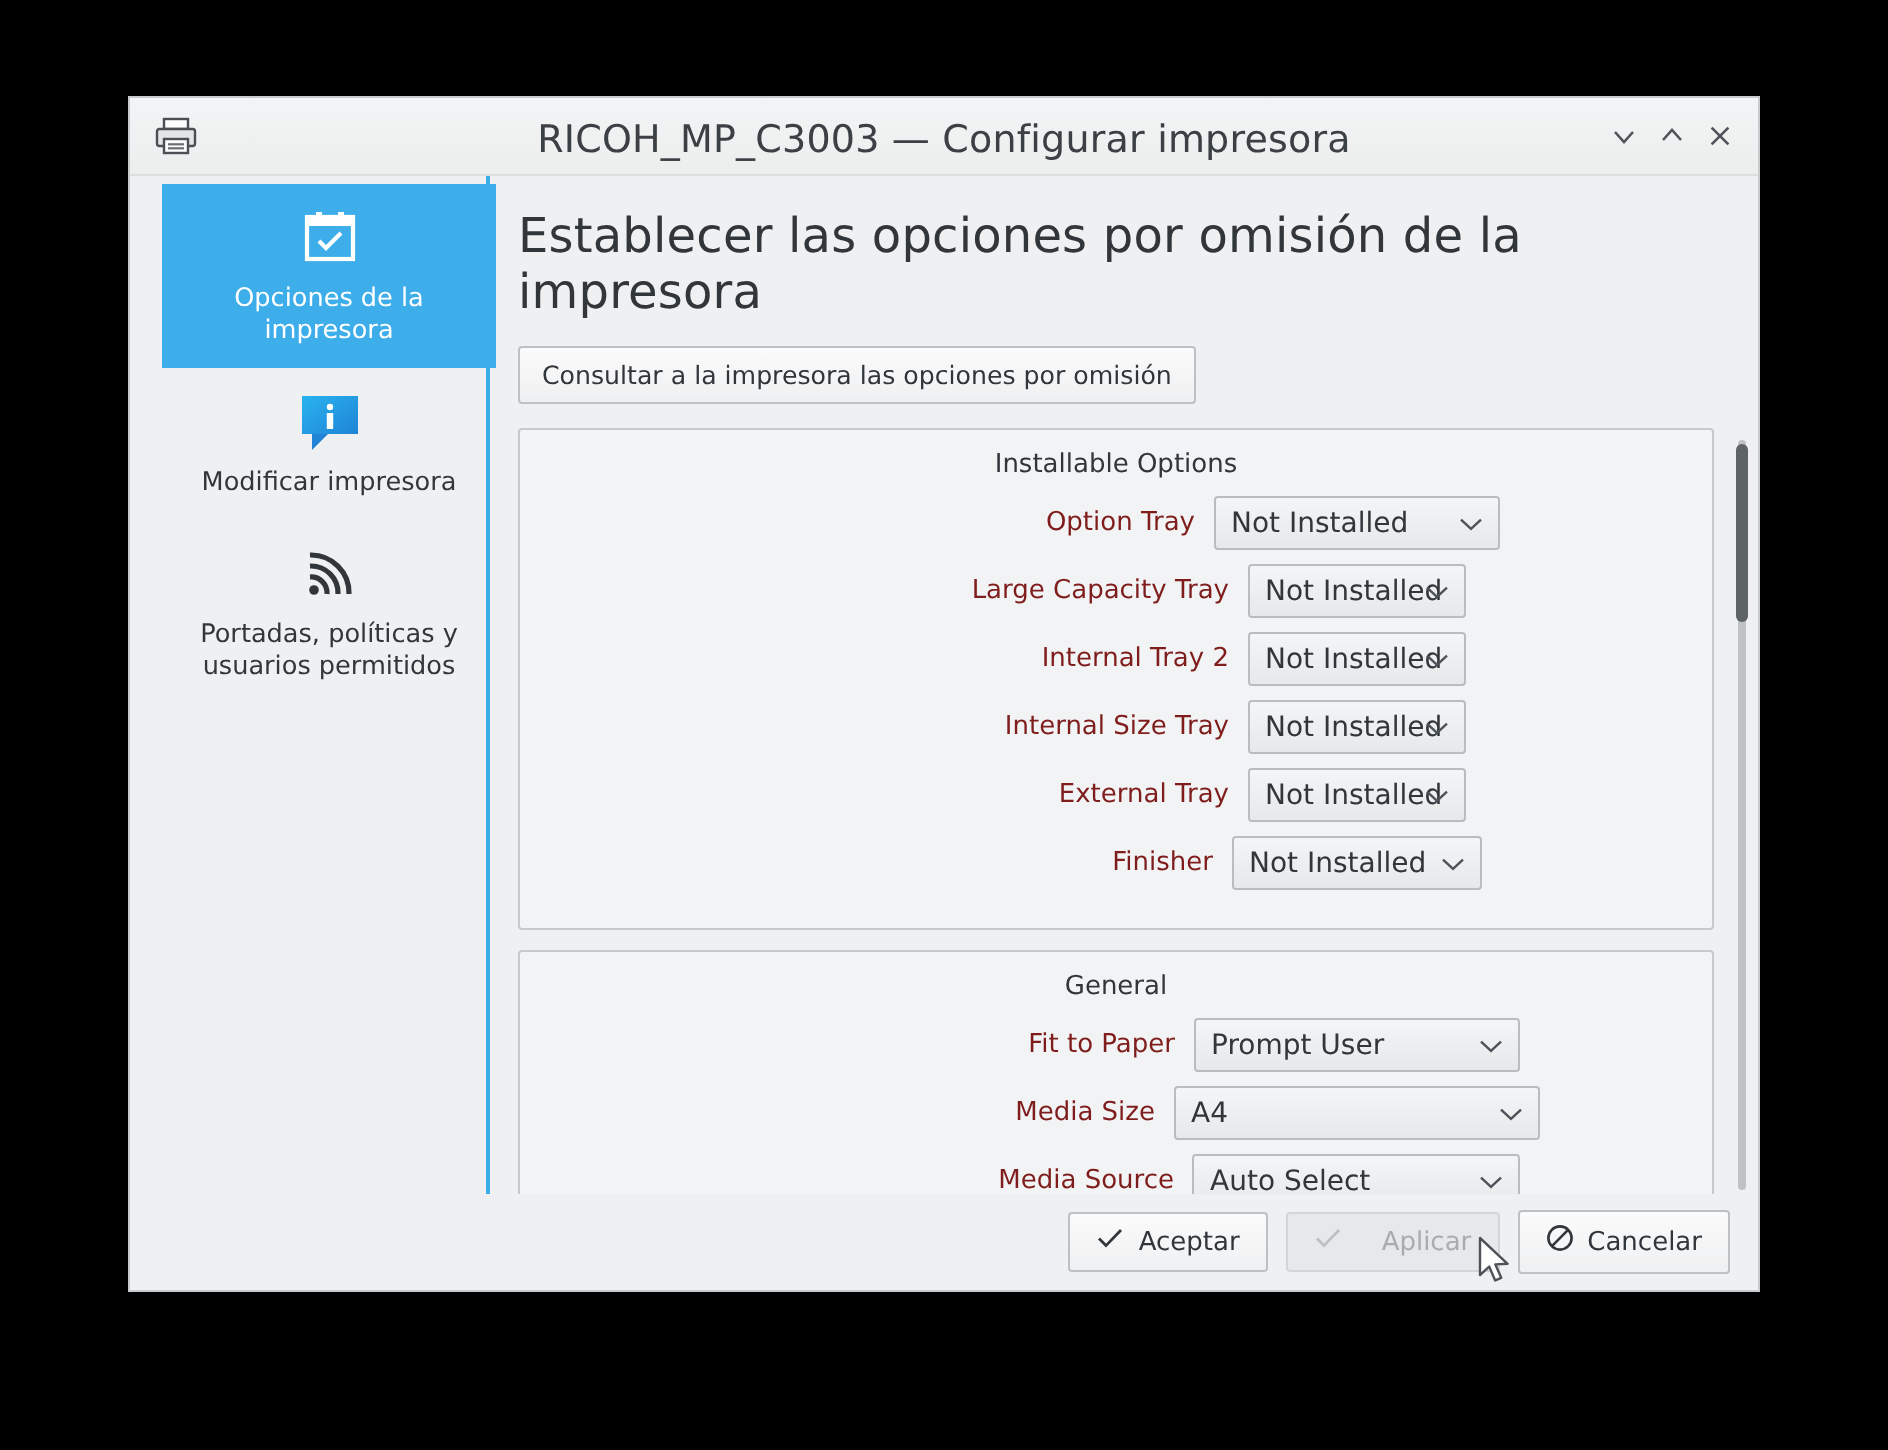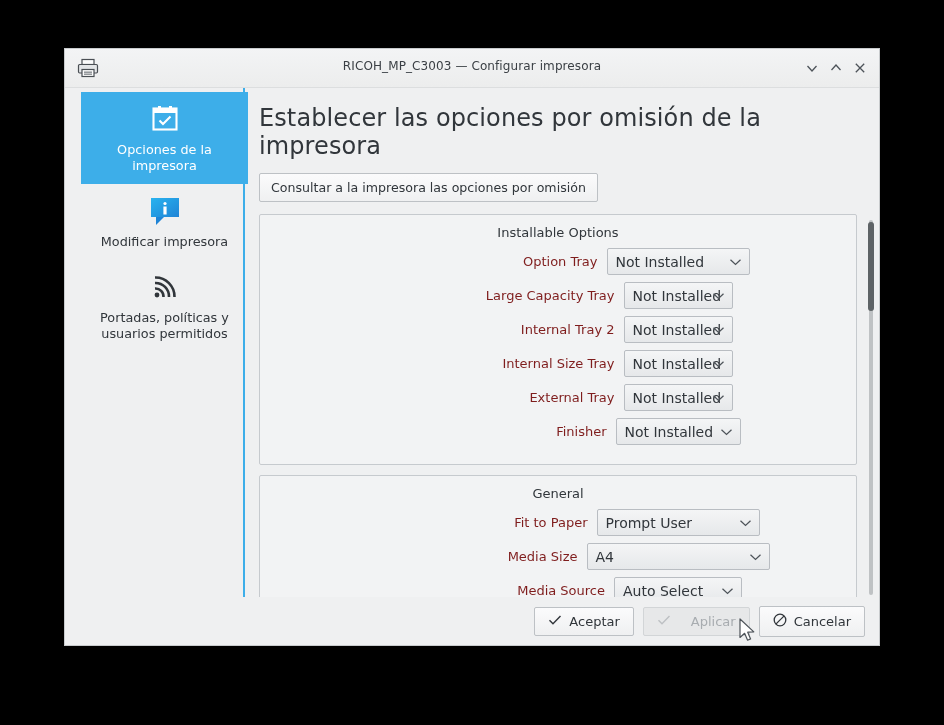--- a/index.html
+++ b/index.html
@@ -14,21 +14,21 @@
   }
   
   #titlebar{
     height:38px;flex:0 0 38px;position:relative;
     background:linear-gradient(180deg,#f3f4f5 0%,#eceded 100%);
     border-bottom:1px solid #dcdedf;
   }
   #printer-icon{position:absolute;left:12px;top:9px;width:22px;height:20px;}
   #title-text{
     position:absolute;left:0;right:0;top:10px;text-align:center;
-    font-size:12px;color:#3b4045;letter-spacing:.1px;
+    font-size:19px;color:#3b4045;letter-spacing:.1px;
   }
   .wbtn{
     position:absolute;top:10px;width:18px;height:18px;cursor:default;
   }
   .wbtn svg{display:block;}
   #btn-min{right:58px;} #btn-max{right:34px;} #btn-close{right:10px;}
   
   #body{flex:1 1 auto;display:flex;min-height:0;position:relative;}
   
   #sidebar{
@@ -314,21 +314,21 @@
                 <span class="carrow">
                   <svg width="13" height="8" viewBox="0 0 13 8">
                       <path d="M1.5 1.8 L6.5 6.4 L11.5 1.8" fill="none" stroke="#4d5359" stroke-width="1.25"></path>
                     </svg>
                 </span>
               </div>
             </div>
 
             <div class="opt-row">
               <div class="opt-label">Media Source</div>
-              <div class="combo" style="width:128px">
+              <div class="combo" style="width:164px">
                 <span class="cval">Auto Select</span>
                 <span class="carrow">
                   <svg width="13" height="8" viewBox="0 0 13 8">
                       <path d="M1.5 1.8 L6.5 6.4 L11.5 1.8" fill="none" stroke="#4d5359" stroke-width="1.25"></path>
                     </svg>
                 </span>
               </div>
             </div>
           </div>
 

